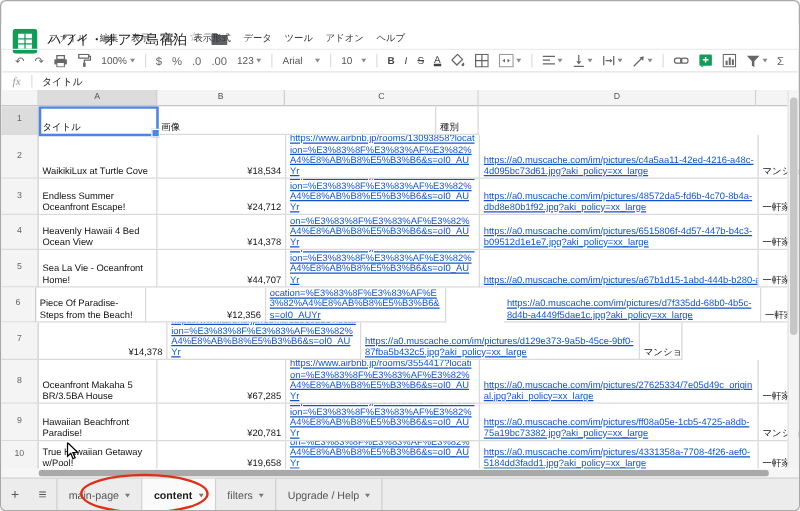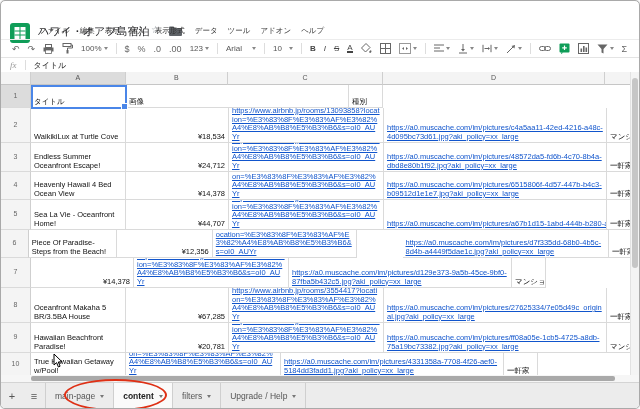--- a/index.html
+++ b/index.html
@@ -349,20 +349,21 @@
             <span class="link">https://www.airbnb.jp/rooms/15146857?location=%E3%83%8F%E3%83%AF%E3%82%A4%E8%AB%B8%E5%B3%B6&amp;s=oI0_AUYr</span>
           </div>
           <div class="g-cell " style="width: 223px; height: 30px;">
             <span class="link">https://a0.muscache.com/im/pictures/ff08a05e-1cb5-4725-a8db-75a19bc73382.jpg?aki_policy=xx_large</span>
           </div>
           <div class="g-cell cell-e" style="width: 34px; height: 30px;">マンション</div>
         </div>
         <div class="g-row">
           <div class="g-cell num" style="width: 30px; height: 24px;">10</div>
           <div class="g-cell " style="width: 95px; height: 24px;">True Hawaiian Getaway w/Pool!</div>
+          <div class="g-cell cell-b" style="width: 103px; height: 24px;">¥19,658</div>
           <div class="g-cell " style="width: 155px; height: 24px;">
             <span class="link">https://www.airbnb.jp/rooms/9491383?location=%E3%83%8F%E3%83%AF%E3%82%A4%E8%AB%B8%E5%B3%B6&amp;s=oI0_AUYr</span>
           </div>
           <div class="g-cell " style="width: 223px; height: 24px;">
             <span class="link">https://a0.muscache.com/im/pictures/4331358a-7708-4f26-aef0-5184dd3fadd1.jpg?aki_policy=xx_large</span>
           </div>
           <div class="g-cell cell-e" style="width: 34px; height: 24px;">一軒家</div>
         </div>
       </div>
     <div class="selbox">

